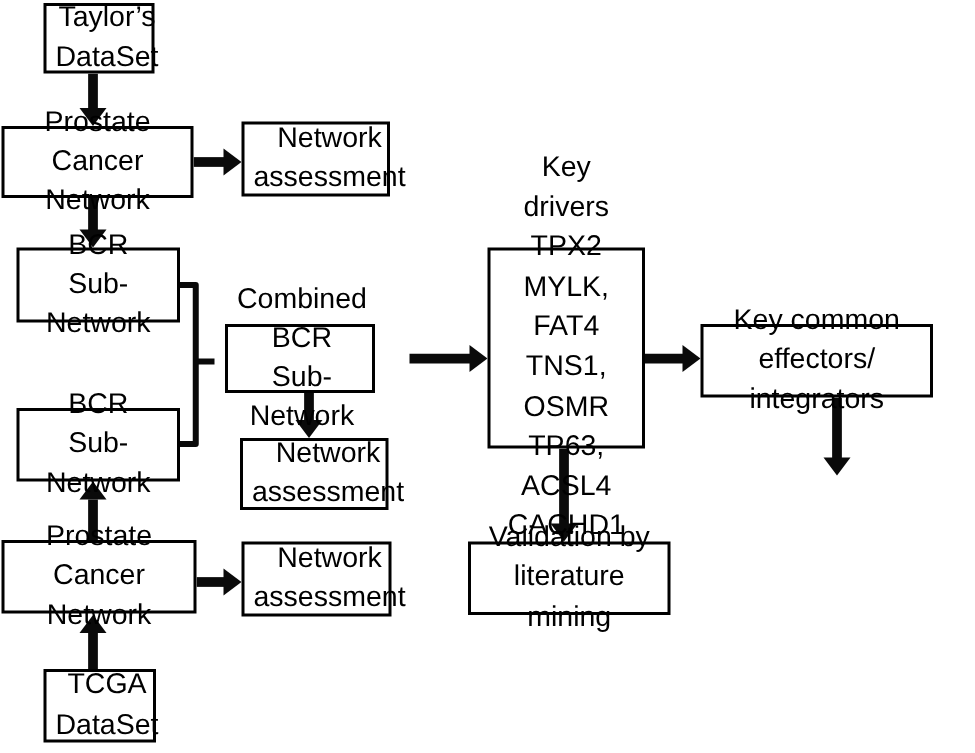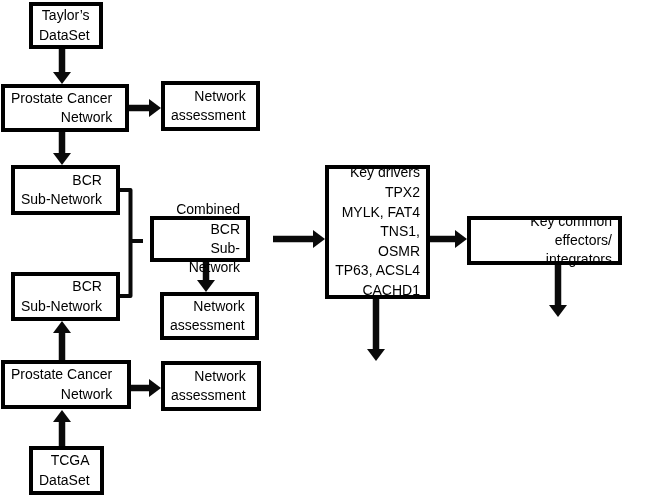--- a/index.html
+++ b/index.html
@@ -11,30 +11,30 @@
     position: relative;
     width: 650px;
     height: 502px;
     background: #ffffff;
     font-family: "Liberation Sans", sans-serif;
     overflow: hidden;
   }
   .node {
     position: absolute;
     box-sizing: border-box;
-    border: 4px solid #000000;
+    border: 2px solid #000000;
     background: #ffffff;
     color: #000000;
     display: flex;
     align-items: center;
     padding: 2px 6px;
-    font-size: 14px;
+    font-size: 19px;
     line-height: 1.38;
     white-space: pre-line;
-    text-align: right;
+    text-align: center;
   }
   .node.small-lh { line-height: 1.4; }
   #arrows {
     position: absolute;
     left: 0;
     top: 0;
     width: 650px;
     height: 502px;
     pointer-events: none;
   }
@@ -143,20 +143,22 @@
   <div class="node small-lh" style="left:325px; top:165px; width:105px; height:134px;">Key drivers
 TPX2
 MYLK, FAT4
 TNS1, OSMR
 TP63, ACSL4
 CACHD1</div>
 
   <div class="node" style="left:467px; top:216px; width:155px; height:49px;">Key common effectors/
 integrators</div>
 
+  <div class="node" style="left:312px; top:361px; width:135px; height:49px;">Validation by
+literature mining</div>
 
 
   <div class="node" style="left:1px; top:360px; width:130px; height:49px;">Prostate Cancer
 Network</div>
 
   <div class="node" style="left:161px; top:361px; width:100px; height:50px;">Network
 assessment</div>
 
   <div class="node" style="left:29px; top:446px; width:75px; height:49px;">TCGA
 DataSet</div>

